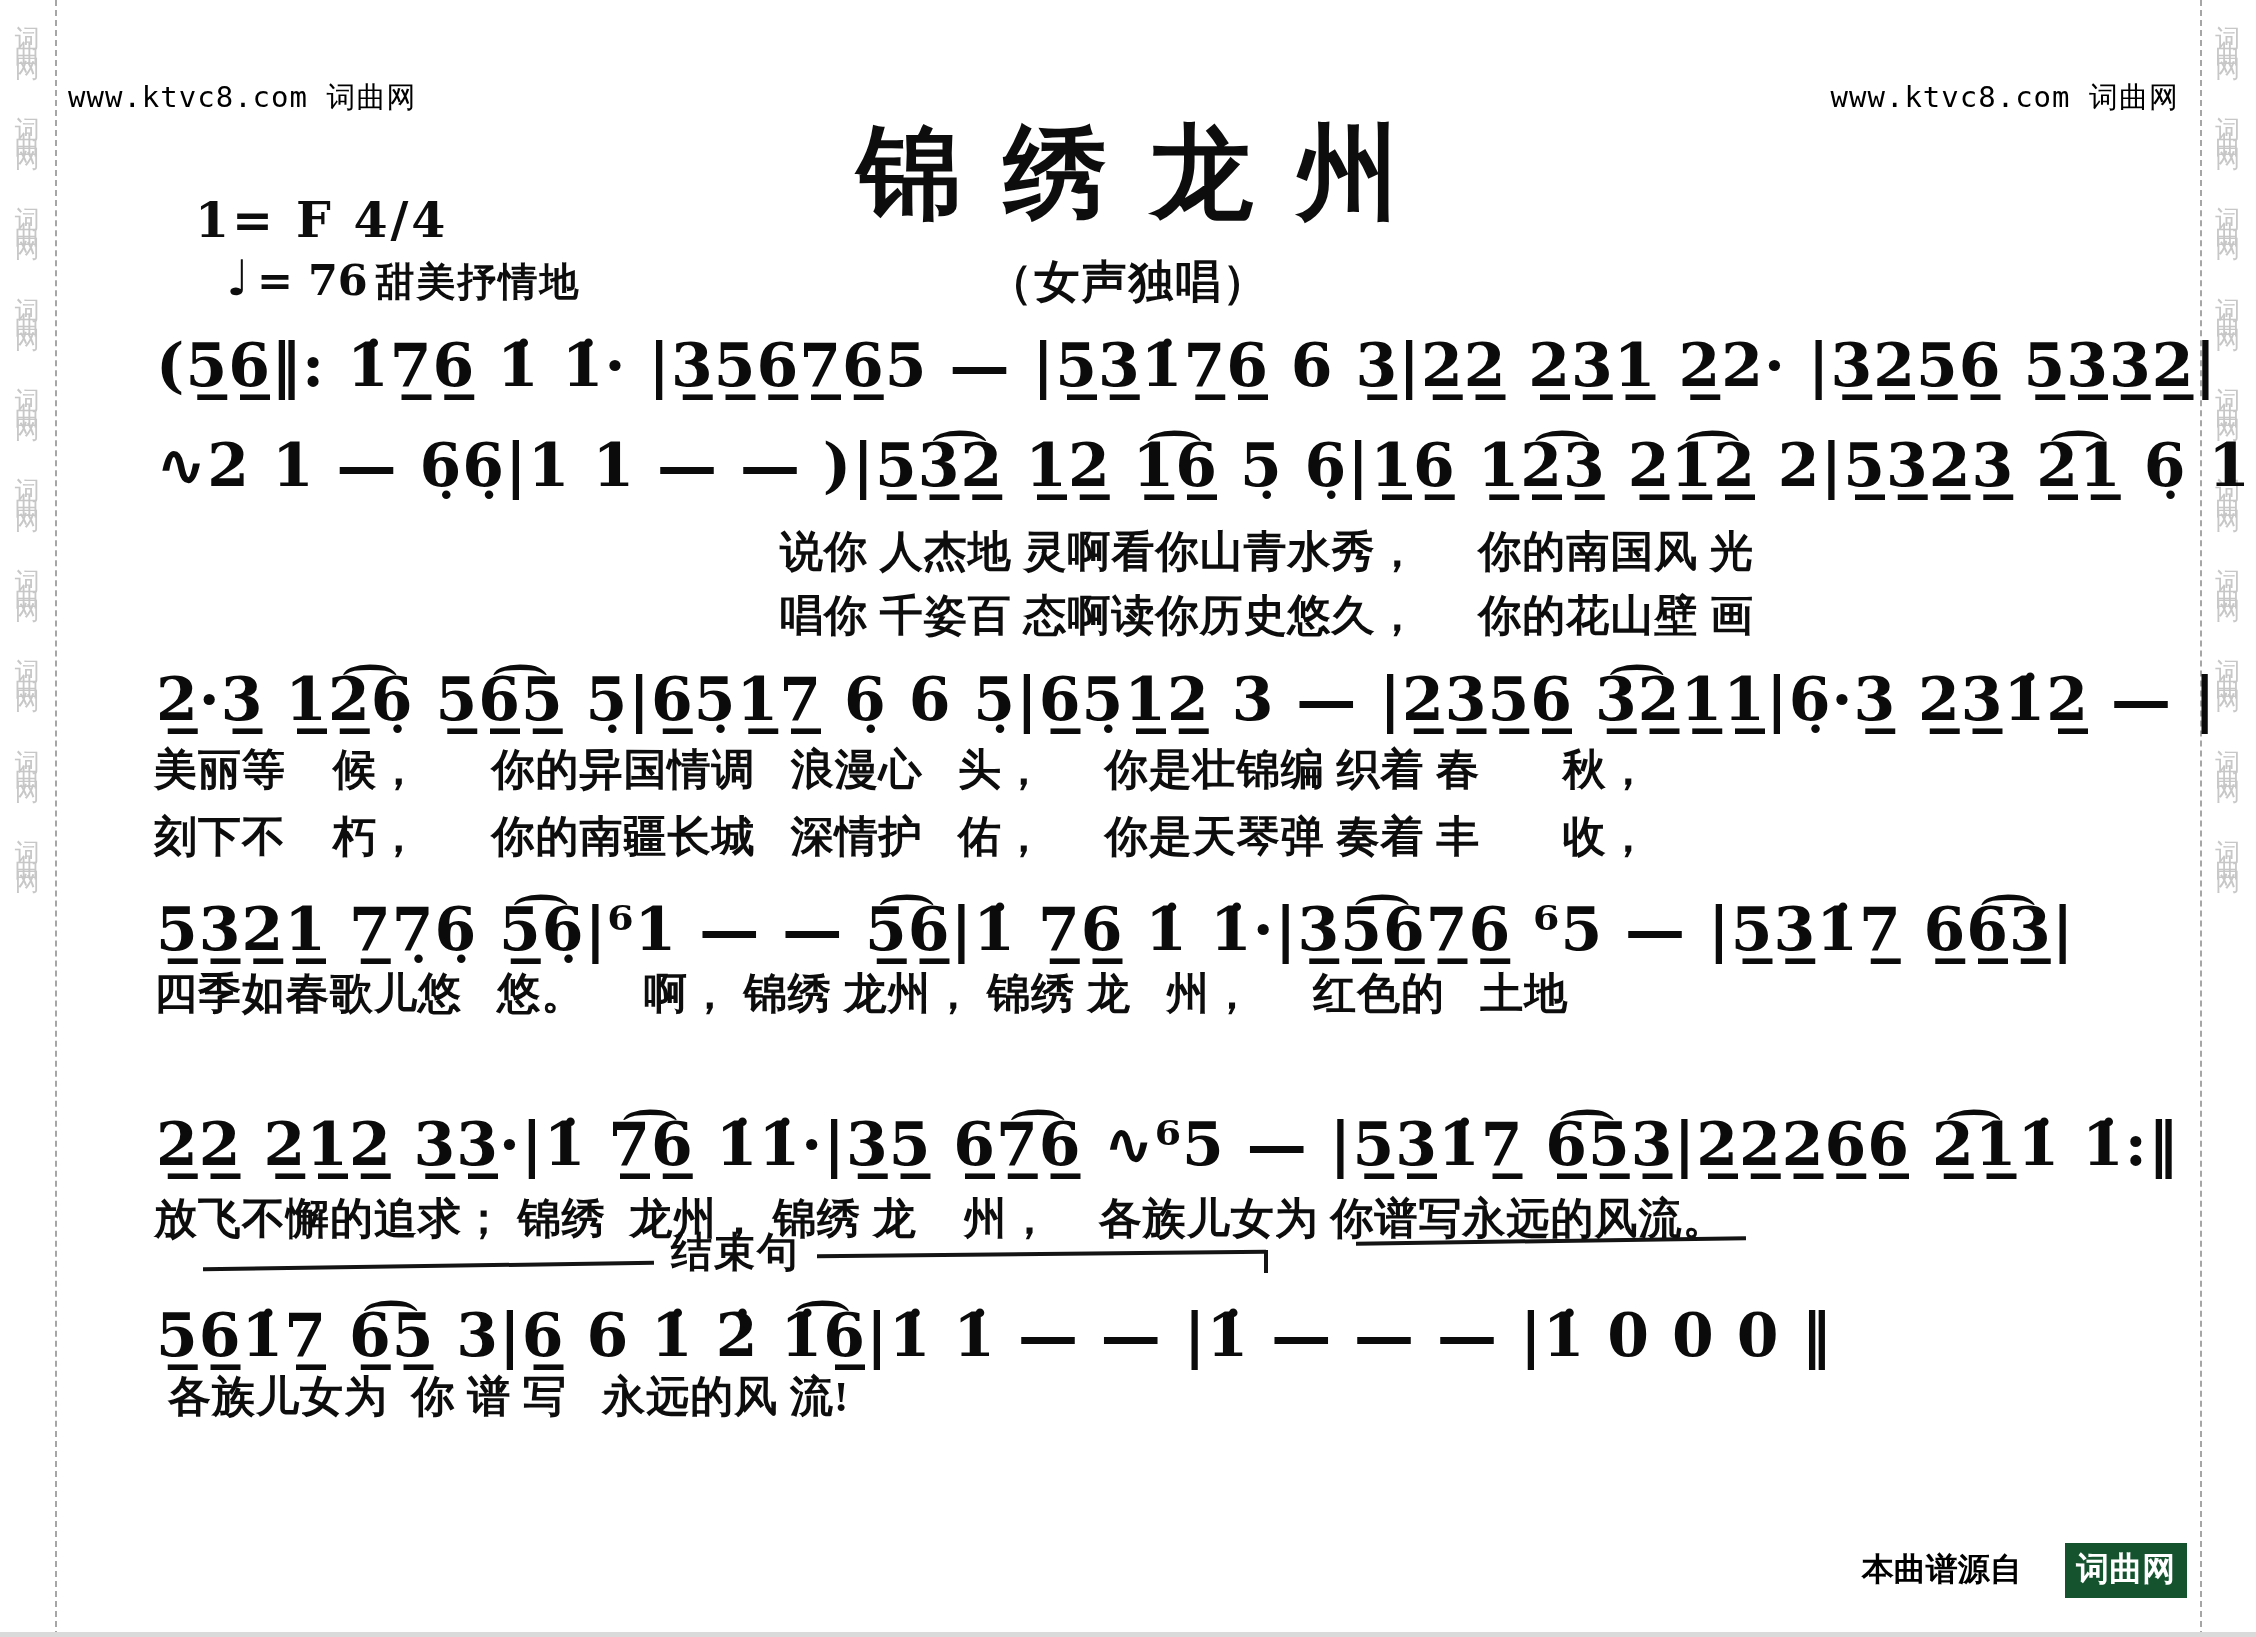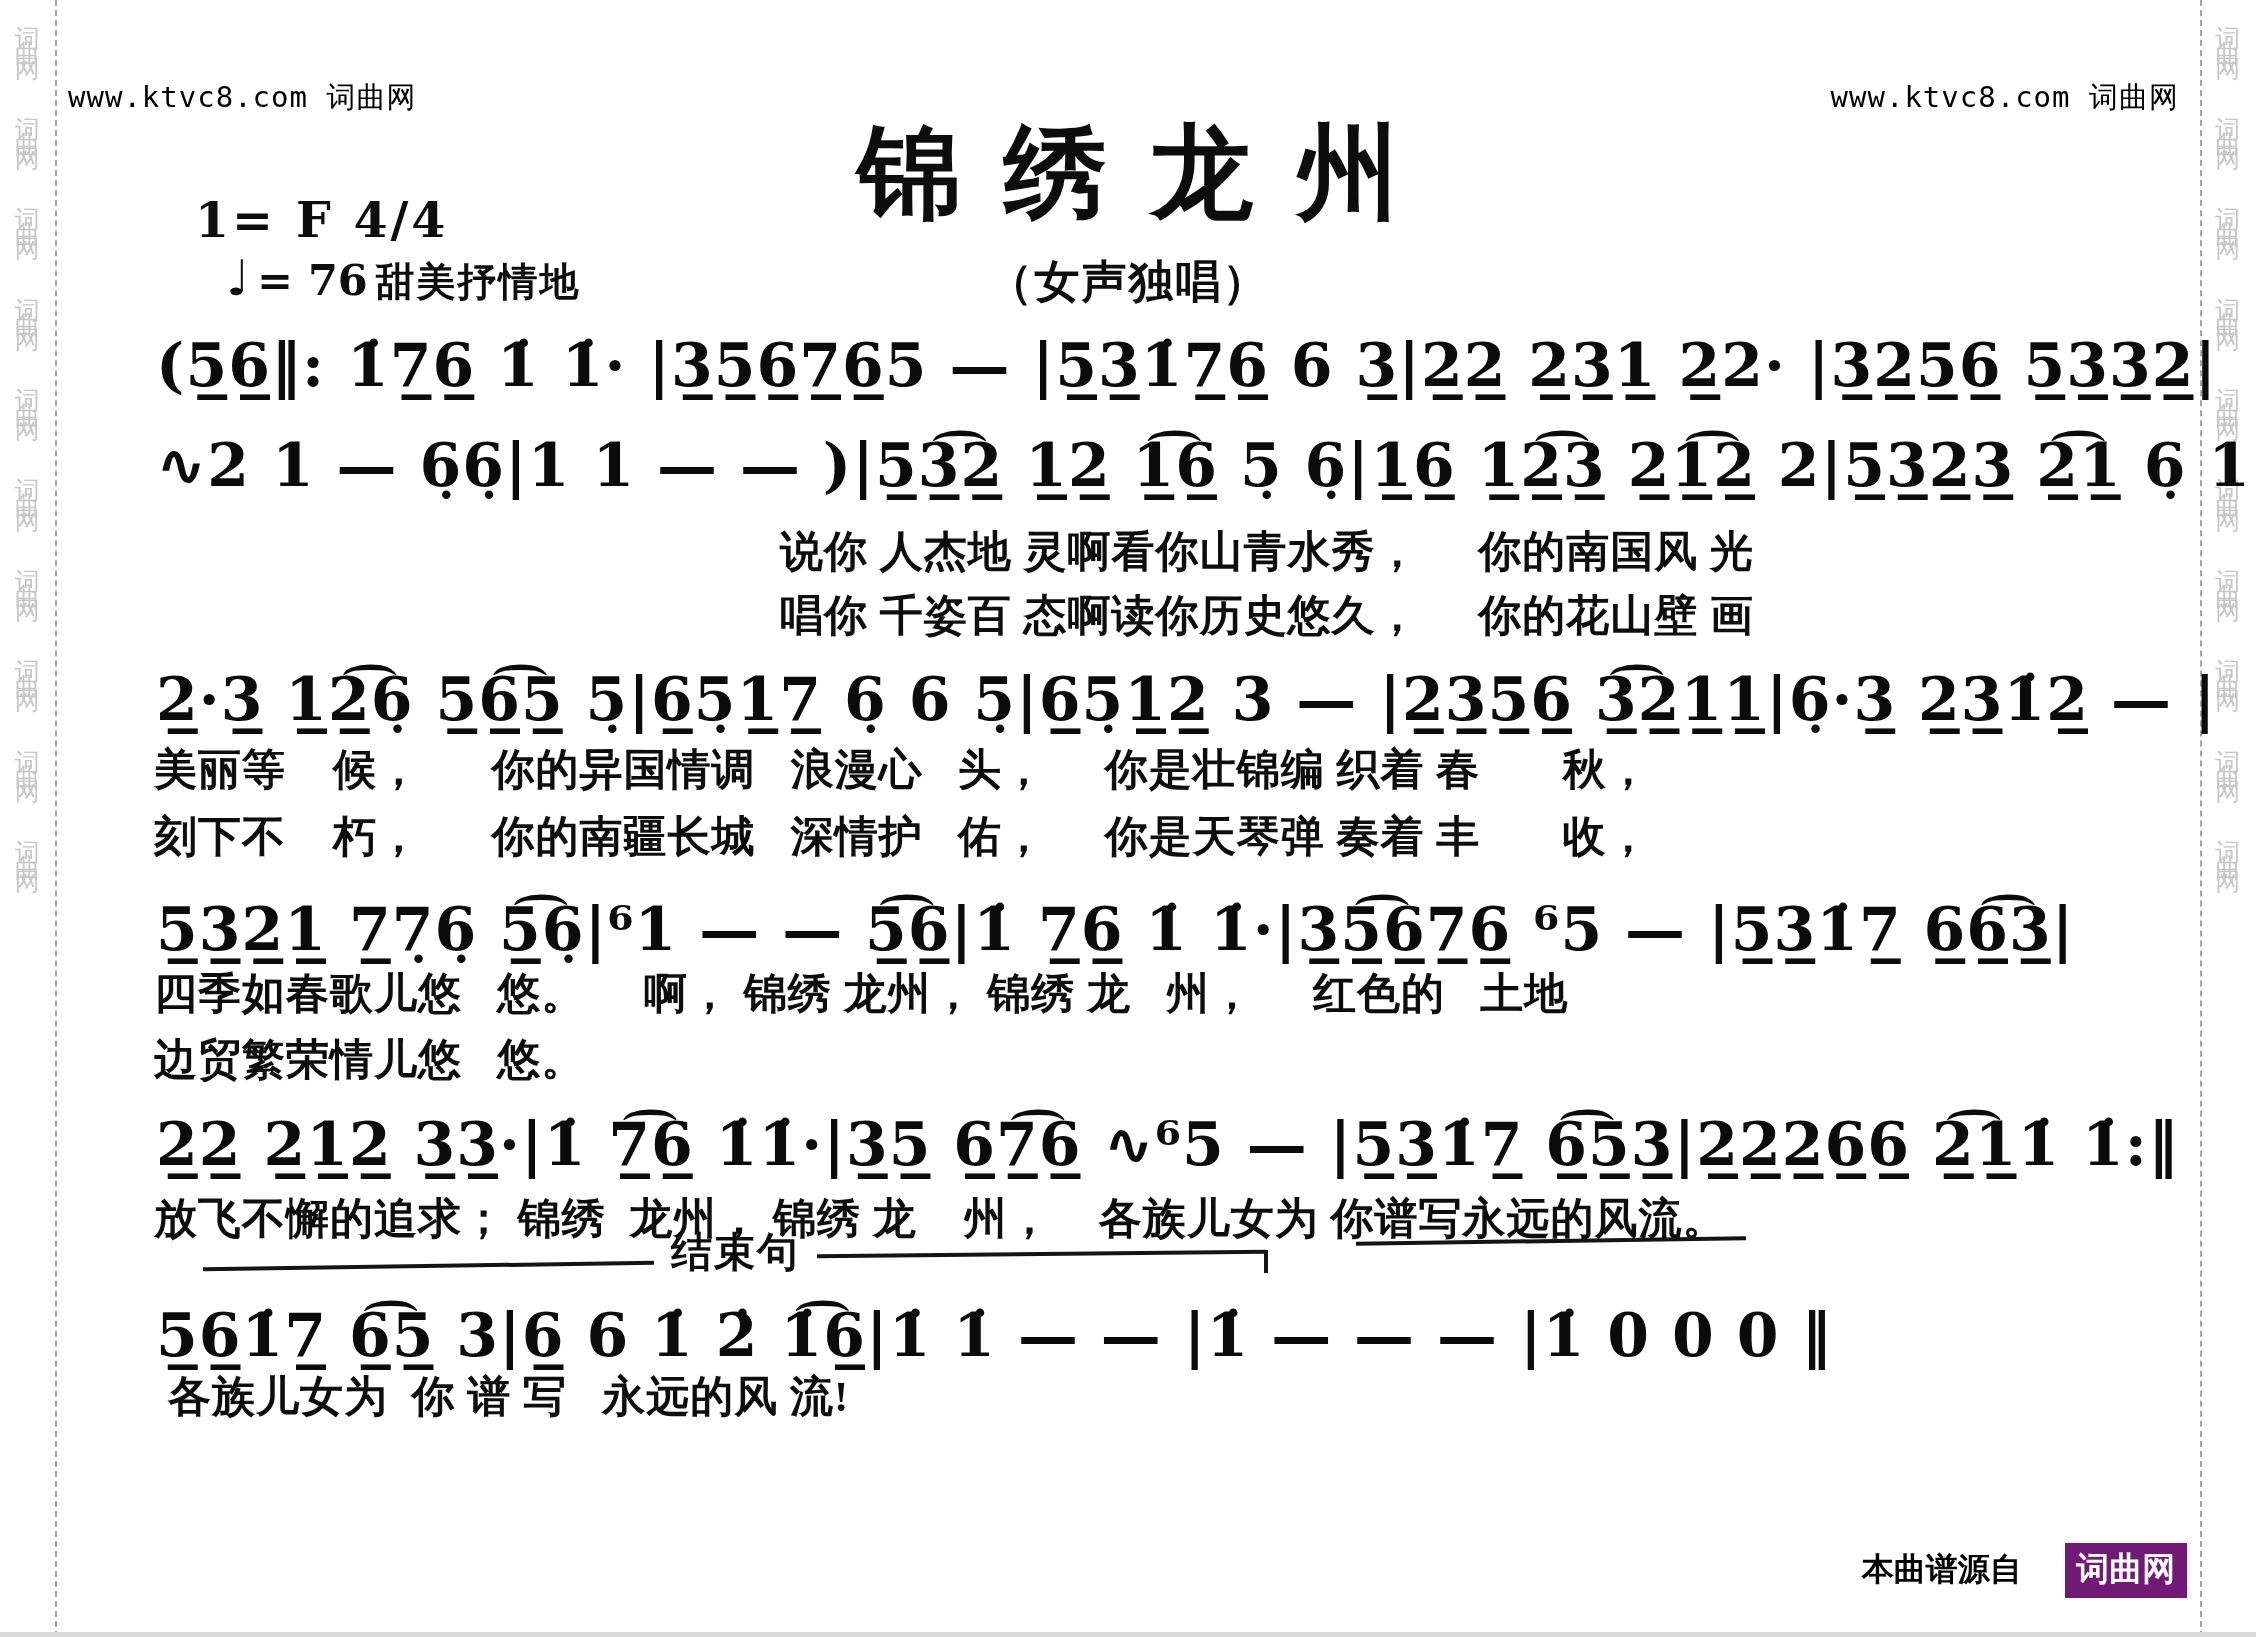--- a/index.html
+++ b/index.html
@@ -29,21 +29,21 @@
   .credits{position:absolute;right:232px;top:209px;font-size:44px;font-weight:bold;line-height:1.52;letter-spacing:2.9px;}
   .music{position:absolute;font-family:"DejaVu Serif","DejaVu Sans",serif;font-weight:bold;font-size:60px;
          line-height:1;white-space:pre;letter-spacing:1px;color:#0b0b0b;}
   .lyric{position:absolute;font-size:43px;font-weight:bold;white-space:pre;letter-spacing:1px;}
   .endlbl{position:absolute;left:671px;top:1225px;font-size:41px;font-weight:bold;letter-spacing:2px;}
   .hline{position:absolute;height:3.9px;background:#141414;}
   .vhook{position:absolute;width:3.9px;background:#141414;}
   .source{position:absolute;top:1543px;right:70px;display:flex;align-items:center;gap:43px;
           font-family:"Liberation Sans","DejaVu Sans",sans-serif;}
   .src-pre{font-size:32px;font-weight:bold;color:#000;}
-  .src-badge{font-size:33px;font-weight:bold;color:#fff;background:#701a75;padding:3.9px 11.7px 5.9px;}
+  .src-badge{font-size:33px;font-weight:bold;color:#fff;background:#14532d;padding:3.9px 11.7px 5.9px;}
   .bottom-edge{position:absolute;left:0;right:0;bottom:0;height:4.9px;background:#dadada;}
 </style>
 </head>
 <body>
 
 <div class="page">
 
   <div class="rail rail-l"></div>
   <div class="rail rail-r"></div>
   <div class="side side-l">词曲网 词曲网 词曲网 词曲网 词曲网 词曲网 词曲网 词曲网 词曲网 词曲网</div>
@@ -68,21 +68,20 @@
   <div class="music" style="left:156px;top:435px;">∿2 1 — 6̣6̣|1 1 — — )|5̲3̲͡2̲ 1̲2̲ 1̲͡6̲ 5̣ 6̣|1̲6̲ 1̲2̲͡3̲ 2̲1̲͡2̲ 2|5̲3̲2̲3̲ 2̲͡1̲ 6̣ 1|</div>
   <div class="lyric" style="left:780px;top:523px;">说你 人杰地 灵啊看你山青水秀，     你的南国风 光</div>
   <div class="lyric" style="left:780px;top:587px;">唱你 千姿百 态啊读你历史悠久，     你的花山壁 画</div>
 
   <div class="music" style="left:156px;top:669px;">2̲·3̲ 1̲2̲͡6̣ 5̲6̲͡5̲ 5̣|6̲5̣1̲7̲ 6̣ 6 5̣|6̲5̣1̲2̲ 3 — |2̲3̲5̲6̲ 3̲͡2̲1̲1̲|6̣·3̲ 2̲3̲1̇2̲ — |</div>
   <div class="lyric" style="left:154px;top:741px;">美丽等    候，      你的异国情调   浪漫心   头，     你是壮锦编 织着 春       秋，</div>
   <div class="lyric" style="left:154px;top:808px;">刻下不    朽，      你的南疆长城   深情护   佑，     你是天琴弹 奏着 丰       收，</div>
 
   <div class="music" style="left:156px;top:899px;">5̲3̲2̲1̲ 7̲7̣6̣ 5̲͡6̣|⁶1 — — 5̲͡6̲|1̇ 7̲6̲ 1̇ 1̇·|3̲5̲͡6̲7̲6̲ ⁶5 — |5̲3̲1̇7̲ 6̲6̲͡3̲|</div>
   <div class="lyric" style="left:154px;top:965px;">四季如春歌儿悠   悠。     啊， 锦绣 龙州， 锦绣 龙   州，     红色的   土地</div>
-  <div class="lyric" style="left:154px;top:1031px;">边贸繁荣情儿悠   悠。</div>
 
   <div class="music" style="left:156px;top:1114px;">2̲2̲ 2̲1̲2̲ 3̲3̲·|1̇ 7̲͡6̲ 1̇1̇·|3̲5̲ 6̲7̲͡6̲ ∿⁶5 — |5̲3̲1̇7̲ 6̲͡5̲3̲|2̲2̲2̲6̲6̲ 2̲͡1̲1̇ 1̇:‖</div>
   <div class="lyric" style="left:154px;top:1190px;">放飞不懈的追求； 锦绣  龙州， 锦绣 龙    州，    各族儿女为 你谱写永远的风流。</div>
 
   <div class="hline" style="left:203px;top:1264px;width:451px;transform:rotate(-0.8deg);"></div>
   <div class="endlbl">结束句</div>
   <div class="hline" style="left:817px;top:1252px;width:449px;transform:rotate(-0.6deg);"></div>
   <div class="vhook" style="left:1264px;top:1250px;height:23.4px;"></div>
   <div class="hline" style="left:1356px;top:1239px;width:390px;transform:rotate(-0.8deg);"></div>
 

